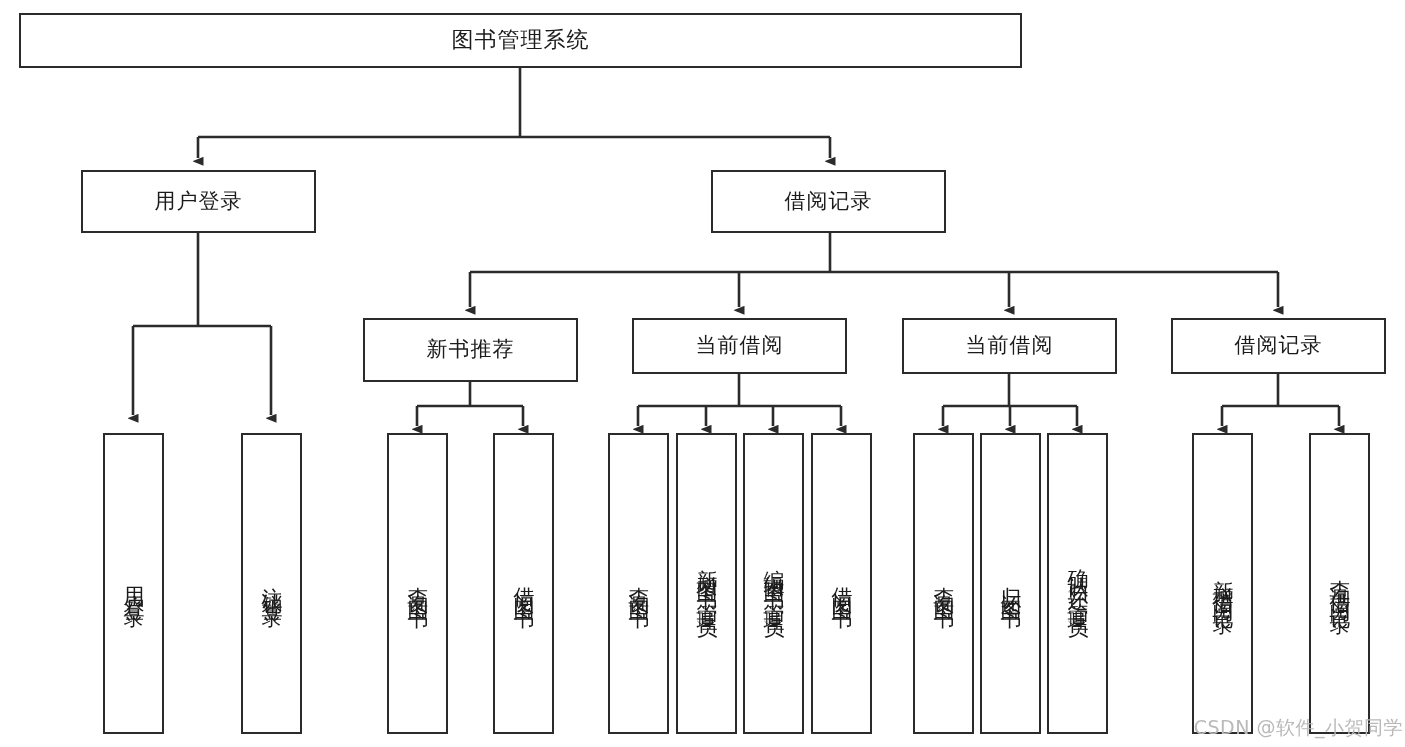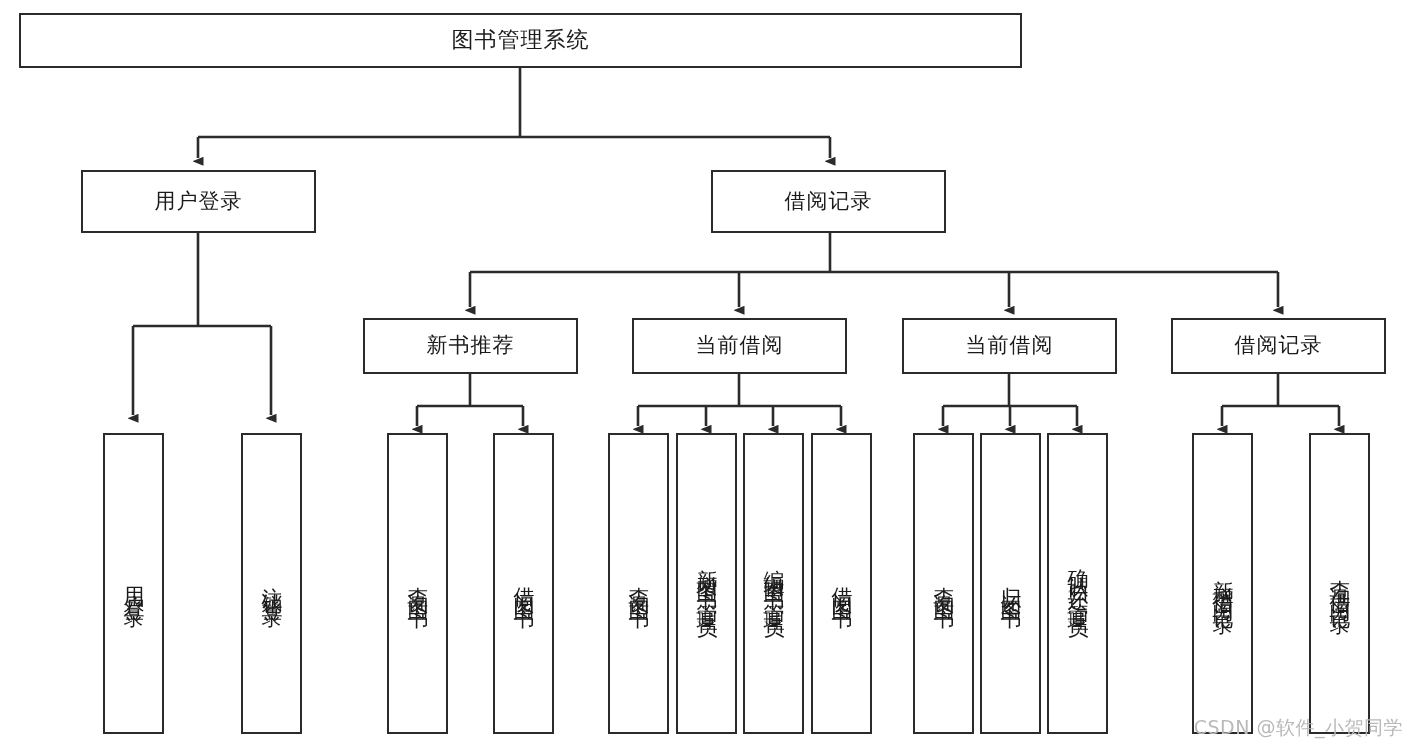--- a/index.html
+++ b/index.html
@@ -128,21 +128,21 @@
     <span class="label">图书管理系统</span>
   </div>
 
   <div class="node h" style="left:81px; top:170px; width:235px; height:63px;">
     <span class="label">用户登录</span>
   </div>
   <div class="node h" style="left:711px; top:170px; width:235px; height:63px;">
     <span class="label">借阅记录</span>
   </div>
 
-  <div class="node h" style="left:363px; top:318px; width:215px; height:56px;">
+  <div class="node h" style="left:363px; top:318px; width:215px; height:64px;">
     <span class="label">新书推荐</span>
   </div>
   <div class="node h" style="left:632px; top:318px; width:215px; height:56px;">
     <span class="label">当前借阅</span>
   </div>
   <div class="node h" style="left:1171px; top:318px; width:215px; height:56px;">
     <span class="label">借阅记录</span>
   </div>
   <div class="node h" style="left:902px; top:318px; width:215px; height:56px;">
     <span class="label">当前借阅</span>

